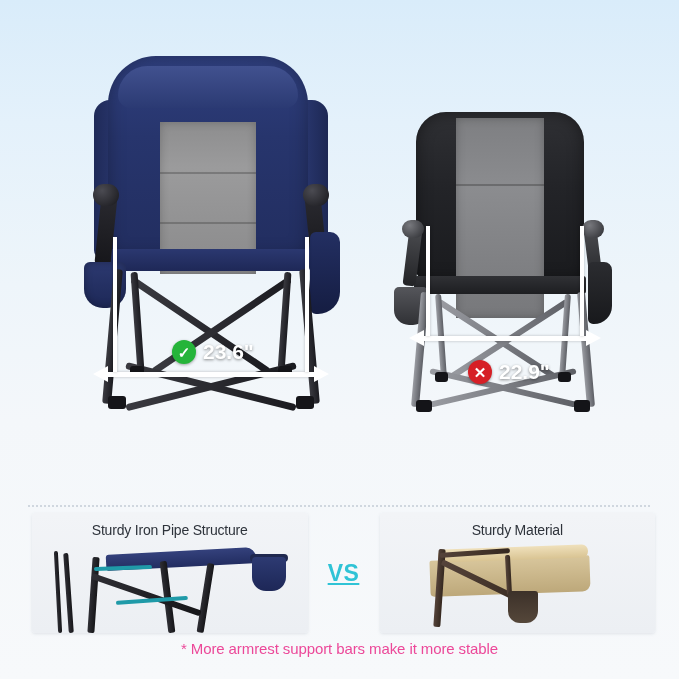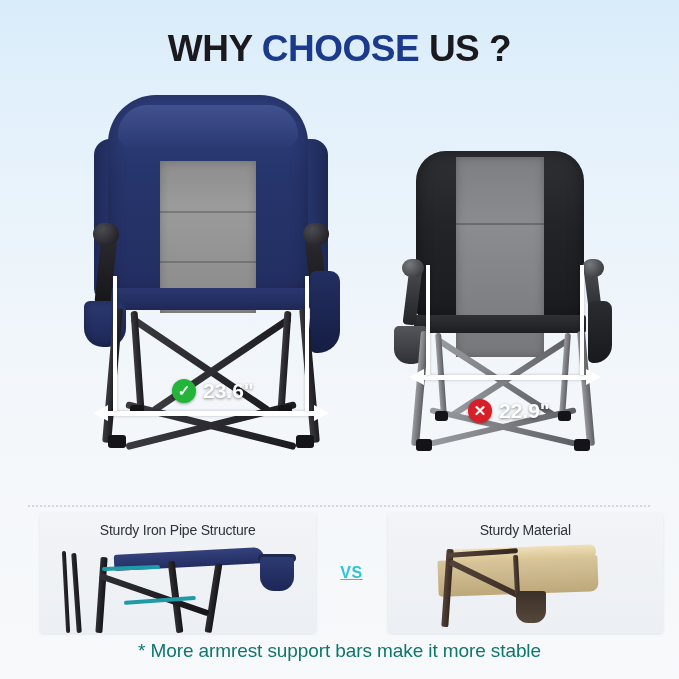--- a/index.html
+++ b/index.html
@@ -181,31 +181,31 @@
   .badge .val { color:#ffffff; font-size:21px; font-weight:bold; text-shadow:0 1px 3px rgba(0,0,0,.45); }
 
   
   .dotted {
     position:absolute; left:28px; top:505px; width:623px; height:2px;
     background-image:linear-gradient(90deg,#c3ccd6 42%,transparent 0);
     background-size:4px 2px; opacity:.75;
   }
 
   
-  .bottom { position:absolute; left:40px; top:513px; width:623px; height:120px; display:flex; }
+  .bottom { position:absolute; left:32px; top:513px; width:623px; height:120px; display:flex; }
   .panel {
     flex:1; background:linear-gradient(180deg,#f2f4f7 0%,#eceff3 100%);
     border-radius:3px; position:relative; overflow:hidden;
     box-shadow:0 1px 3px rgba(120,135,150,.18);
   }
   .panel .cap {
     text-align:center; font-size:14px; color:#2e333b; padding-top:9px; letter-spacing:-.2px;
   }
   .vs-wrap { width:72px; display:flex; align-items:center; justify-content:center; }
-  .vs { color:#2fc3d6; font-size:16px; font-weight:bold; letter-spacing:.5px;text-decoration:underline; }
+  .vs { color:#2fc3d6; font-size:23px; font-weight:bold; letter-spacing:.5px;text-decoration:underline; }
 
   .art { position:absolute; left:0; right:0; top:30px; bottom:0; }
 
   
   .p1-seat { position:absolute; left:74px; top:8px; width:150px; height:16px;
              background:linear-gradient(180deg,#34417c,#222d61); border-radius:3px 10px 3px 3px; transform:rotate(-3deg); }
   .p1-bar  { position:absolute; background:linear-gradient(90deg,#2e2e34,#161619); border-radius:2px; }
   .p1-teal { position:absolute; background:#1f9aa8; border-radius:2px; height:4px; }
   .p1-cup  { position:absolute; right:22px; top:14px; width:34px; height:34px;
              background:linear-gradient(180deg,#2d3a72,#1d2757); border-radius:4px 4px 14px 14px; }
@@ -216,30 +216,27 @@
   .p2-top  { position:absolute; left:58px; top:4px; width:150px; height:13px;
              background:linear-gradient(180deg,#efe0bb,#d9c493); border-radius:6px; transform:rotate(-2deg); }
   .p2-seat { position:absolute; left:50px; top:15px; width:160px; height:36px;
              background:linear-gradient(180deg,#d8c69c,#bda87a); border-radius:2px 2px 8px 4px; transform:rotate(-2deg); }
   .p2-bar  { position:absolute; background:linear-gradient(90deg,#55433a,#35281f); border-radius:2px; }
   .p2-cup  { position:absolute; left:128px; top:48px; width:30px; height:32px;
              background:linear-gradient(180deg,#3c3129,#55473a); border-radius:3px 3px 12px 12px; }
 
   .footnote {
     position:absolute; left:0; right:0; top:640px; text-align:center;
-    font-size:19px; color:#0f766e; letter-spacing:-.1px;
+    font-size:15px; color:#ec4899; letter-spacing:-.1px;
   }
 </style>
 </head>
 <body>
 
 <div class="header">
-  <div class="title">
-    <span>WHY </span><span class="blue">CHOOSE</span><span> US ?</span>
-  </div>
 </div>
 
 <div class="stage">
 
   <div class="ruler">
     <div class="wide-line" style="top:0px"></div>
     <div class="tick" style="top:8px"></div>
     <div class="tick" style="top:14px"></div>
     <div class="tick" style="top:20px"></div>
     <div class="wide-line" style="top:26px; left:6px; width:58px; background:#aebfcd"></div>

